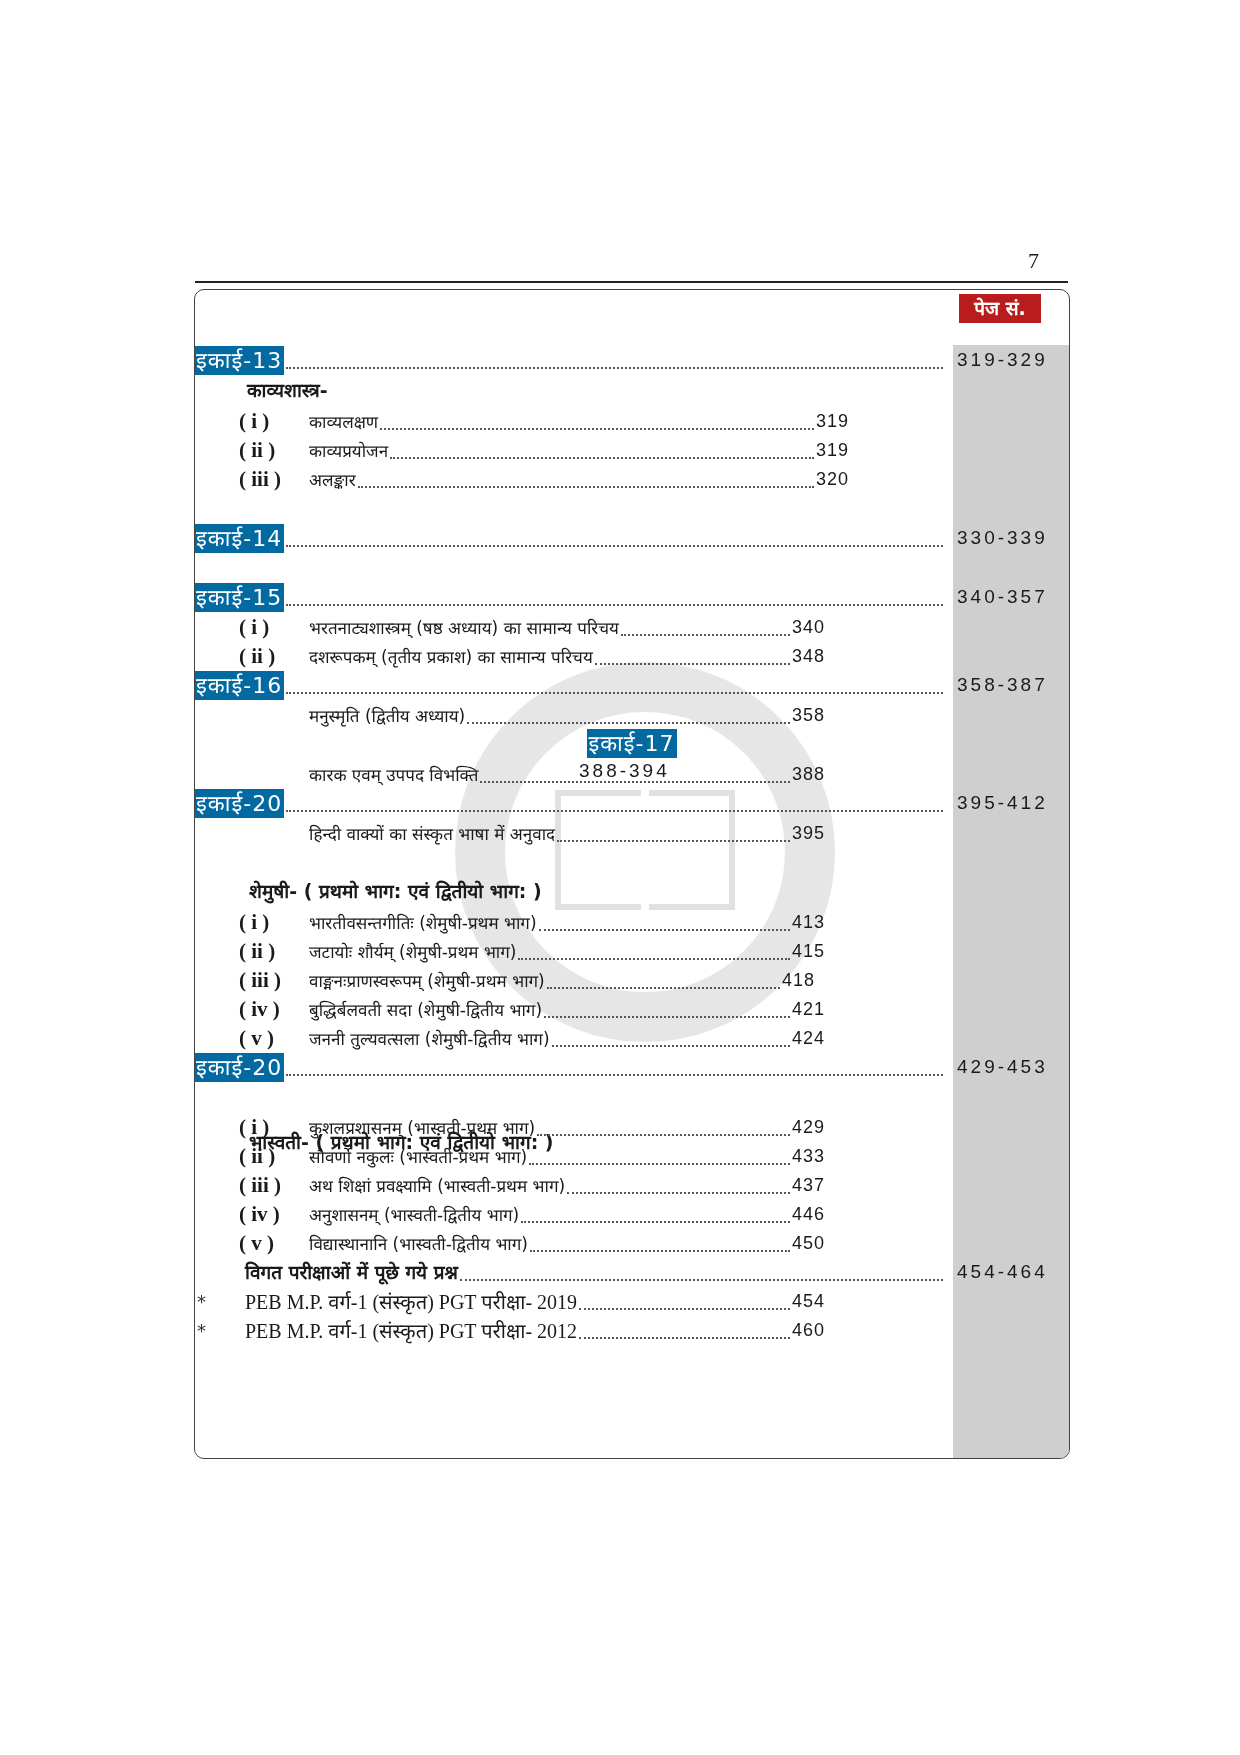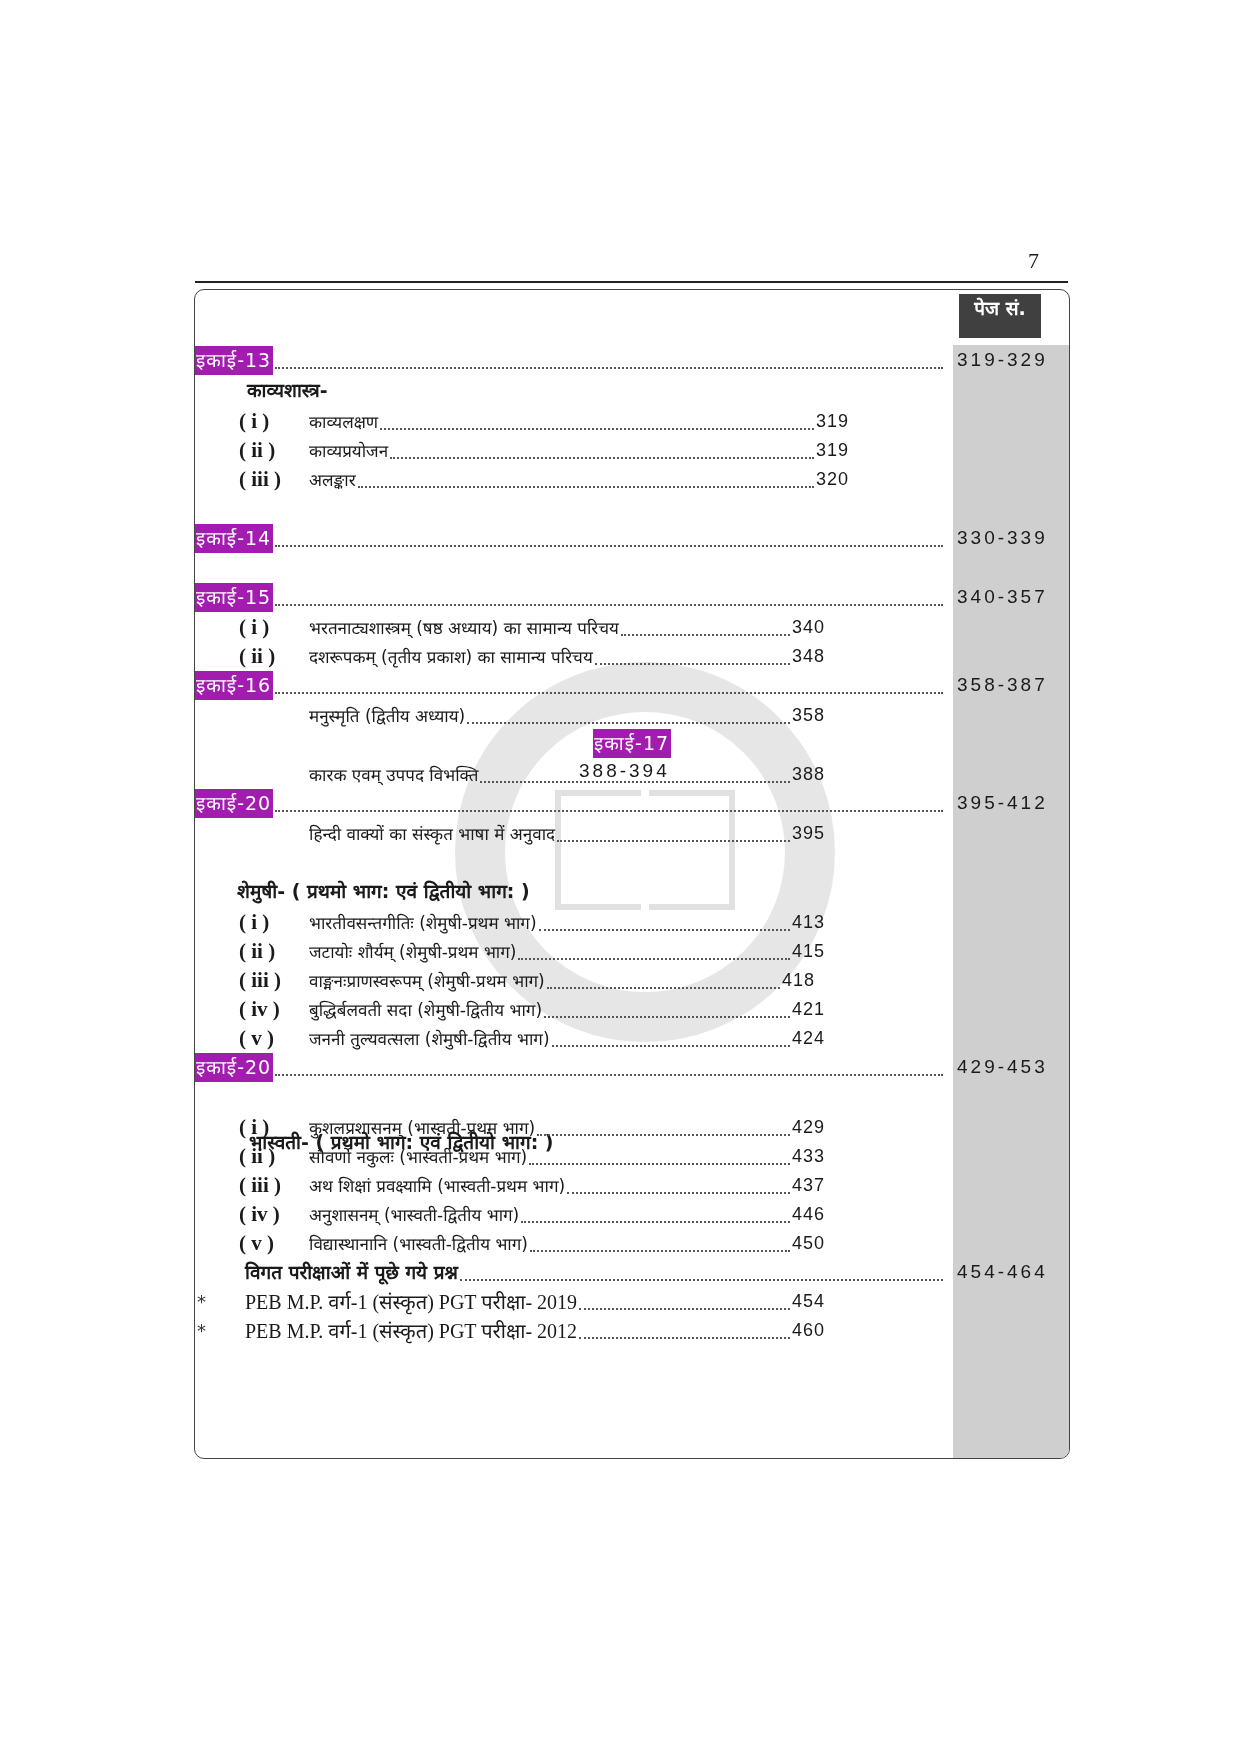--- a/index.html
+++ b/index.html
@@ -3,28 +3,28 @@
 <meta charset="utf-8">
 <style>
   html, body { margin:0; padding:0; background:#ffffff; }
   body { width:1240px; height:1755px; position:relative; overflow:hidden;
          font-family:"DejaVu Sans", "Liberation Sans", sans-serif; color:#1a1a1a; }
   .page-num { position:absolute; left:1028px; top:248px; font-family:"Liberation Serif", serif; font-size:22px; }
   .rule { position:absolute; left:195px; top:281px; width:873px; height:2px; background:#222; }
   .box { position:absolute; left:194px; top:289px; width:874px; height:1168px;
          border:1.5px solid #444; border-radius:10px; overflow:hidden; background:#fff; }
   .gray-col { position:absolute; left:758px; top:55px; width:118px; bottom:0; background:#cfcfcf; }
-  .hdr-badge { position:absolute; left:764px; top:4px; width:82px; height:44px; background:#404040; color:#fff;
+  .hdr-badge { position:absolute; left:764px; top:4px; width:82px; height:29px; background:#b91c1c; color:#fff;
                font-size:19px; font-weight:bold; text-align:center; line-height:29px; }
   .watermark { position:absolute; left:260px; top:372px; width:380px; height:380px; border-radius:50%;
                border:50px solid rgba(200,200,200,0.45); box-sizing:border-box; pointer-events:none; }
   .wm-book { position:absolute; left:360px; top:500px; width:180px; height:120px; border:6px solid rgba(200,200,200,0.55); box-sizing:border-box; pointer-events:none; }
   .wm-book:after { content:""; position:absolute; left:80px; top:-40px; width:8px; height:170px; background:#fff; }
   .row { position:absolute; left:0; height:30px; display:flex; align-items:center; width:874px; }
-  .unit-label { background:#a21caf; color:#fff; font-size:19px; padding:0 2px 0 1px; height:29px; line-height:29px; letter-spacing:1px; white-space:nowrap; }
+  .unit-label { background:#0369a1; color:#fff; font-size:22px; padding:0 2px 0 1px; height:29px; line-height:29px; letter-spacing:1px; white-space:nowrap; }
   .dots { flex:1; border-bottom:2px dotted #555; margin:0 8px 0 2px; height:0; position:relative; top:8px; }
   .range { width:112px; text-align:left; padding-left:6px; font-size:19px; letter-spacing:3px; font-family:"Liberation Sans", sans-serif; white-space:nowrap; }
   .section-title { position:absolute; font-size:19px; font-weight:bold; white-space:nowrap; }
   .plain-line { position:absolute; font-size:18px; white-space:nowrap; }
   .entry { position:absolute; height:30px; display:flex; align-items:center; }
   .roman { width:70px; font-family:"Liberation Serif", serif; font-weight:bold; font-size:21px; white-space:nowrap; }
   .etext { font-size:17px; white-space:nowrap; }
   .edots { flex:1; border-bottom:2px dotted #555; margin:0 2px 0 2px; height:0; position:relative; top:8px; }
   .epage { font-size:18px; letter-spacing:1px; font-family:"Liberation Sans", sans-serif; white-space:nowrap; }
   .star { position:absolute; left:2px; font-size:18px; color:#333; }
@@ -117,21 +117,21 @@
     <span class="unit-label">इकाई-20</span>
     <span class="dots"></span>
     <span class="range">395-412</span>
   </div>
   <div class="entry" style="left:114px; top:528px; width:516px;">
     <span class="etext">हिन्दी वाक्यों का संस्कृत भाषा में अनुवाद</span>
     <span class="edots"></span>
     <span class="epage">395</span>
   </div>
 
-  <div class="section-title" style="left:42px; top:588px;">शेमुषी- ( प्रथमो भाग: एवं द्वितीयो भाग: )</div>
+  <div class="section-title" style="left:54px; top:588px;">शेमुषी- ( प्रथमो भाग: एवं द्वितीयो भाग: )</div>
   <div class="entry" style="left:44px; top:617px; width:586px;">
     <span class="roman">( i )</span>
     <span class="etext">भारतीवसन्तगीतिः (शेमुषी-प्रथम भाग)</span>
     <span class="edots"></span>
     <span class="epage">413</span>
   </div>
   <div class="entry" style="left:44px; top:646px; width:586px;">
     <span class="roman">( ii )</span>
     <span class="etext">जटायोः शौर्यम् (शेमुषी-प्रथम भाग)</span>
     <span class="edots"></span>

